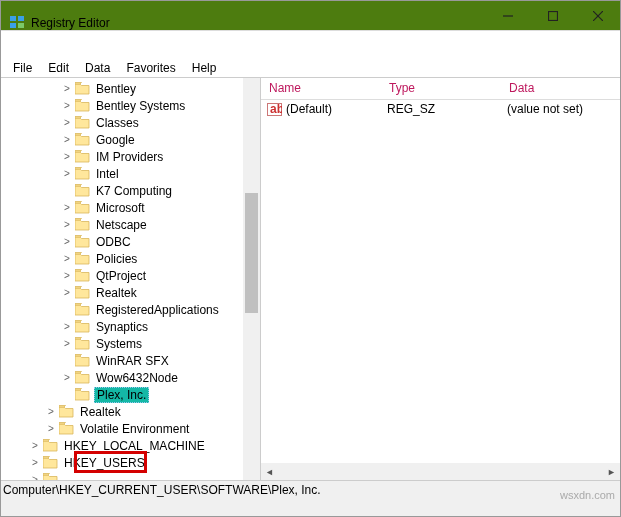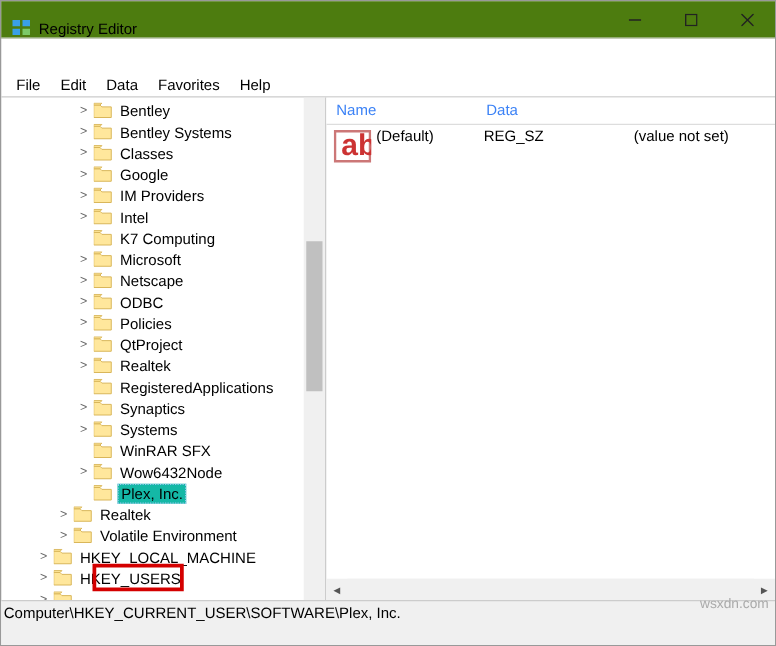--- a/index.html
+++ b/index.html
@@ -23,30 +23,30 @@
     .tree-row.ind1 { padding-left: 28px; }
     .tree-row.ind2 { padding-left: 44px; }
     .tree-row.selected .label { background: #14b8a6; border: 1px dotted #99c9ef; padding: 0 2px; }
     .expander { width: 12px; text-align: center; color: #666; font-size: 10px; margin-right: 2px; }
     .folder { width: 15px; height: 13px; margin-right: 4px; display: inline-flex; }
     .folder svg { width: 15px; height: 13px; }
     .label { padding: 0 2px; }
     .highlight-box { position: absolute; border: 3px solid #d40000; left: 73px; top: 373px; width: 73px; height: 22px; pointer-events: none; }
     .list-pane { flex: 1; display: flex; flex-direction: column; position: relative; overflow: hidden; }
     .list-header { display: flex; height: 22px; border-bottom: 1px solid #ddd; background: #fff; }
-    .list-header-col { padding: 3px 8px; border-right: 1px solid transparent; color: #3b82f6; }
+    .list-header-col { padding: 3px 8px; border-right: 1px solid transparent; color: #be185d; }
     .list-body { flex: 1; }
     .list-row { display: flex; align-items: center; height: 18px; }
     .list-cell { padding: 1px 6px; display: flex; align-items: center; }
-    .value-icon { width: 30px; height: 15px; margin-right: 4px; }
+    .value-icon { width: 15px; height: 15px; margin-right: 4px; }
     .hscrollbar { height: 17px; background: #f0f0f0; display: flex; align-items: center; }
     .hscroll-btn { width: 17px; height: 17px; display: flex; align-items: center; justify-content: center; color: #555; font-size: 9px; }
     .hscroll-track { flex: 1; height: 17px; background: #f0f0f0; position: relative; }
     .statusbar { height: 36px; border-top: 1px solid #ccc; padding: 2px 2px; font-size: 12px; background: #f0f0f0; }
-    .watermark { position: absolute; right: 6px; bottom: 28px; color: #aaa; font-size: 11px; pointer-events: none; }
+    .watermark { position: absolute; right: 6px; bottom: 16px; color: #aaa; font-size: 11px; pointer-events: none; }
   </style>
 </head>
 <body>
 
 <div class="window">
   <div class="titlebar">
     <span class="titlebar-icon">
       <svg viewBox="0 0 16 16">
           <rect x="1" y="2" width="6" height="5" fill="#3aa0e8"></rect>
           <rect x="9" y="2" width="6" height="5" fill="#3aa0e8"></rect>
@@ -330,20 +330,21 @@
         <div class="highlight-box"></div>
       </div>
       <div class="tree-scrollbar">
         <div class="tree-scrollbar-thumb"></div>
       </div>
     </div>
 
     <div class="list-pane">
       <div class="list-header">
         <div class="list-header-col" style="width:120px">Name</div>
+        <div class="list-header-col" style="width:120px">Type</div>
         <div class="list-header-col" style="flex:1">Data</div>
       </div>
       <div class="list-body" id="list-body">
           <div class="list-row">
             <div class="list-cell" style="width:120px">
               <span class="value-icon"><svg viewBox="0 0 15 15">
                   <rect x="0.5" y="1.5" width="14" height="12" fill="#fff" stroke="#c77" stroke-width="1"></rect>
                   <text x="3" y="11" font-size="8" fill="#c33" font-weight="bold">ab</text>
                 </svg></span>
               <span>(Default)</span>

